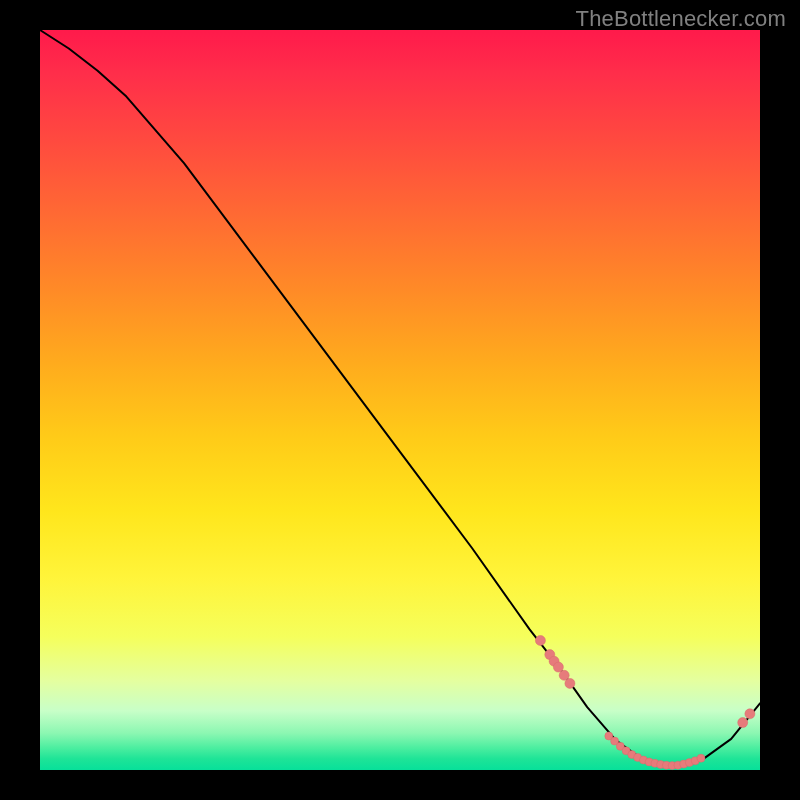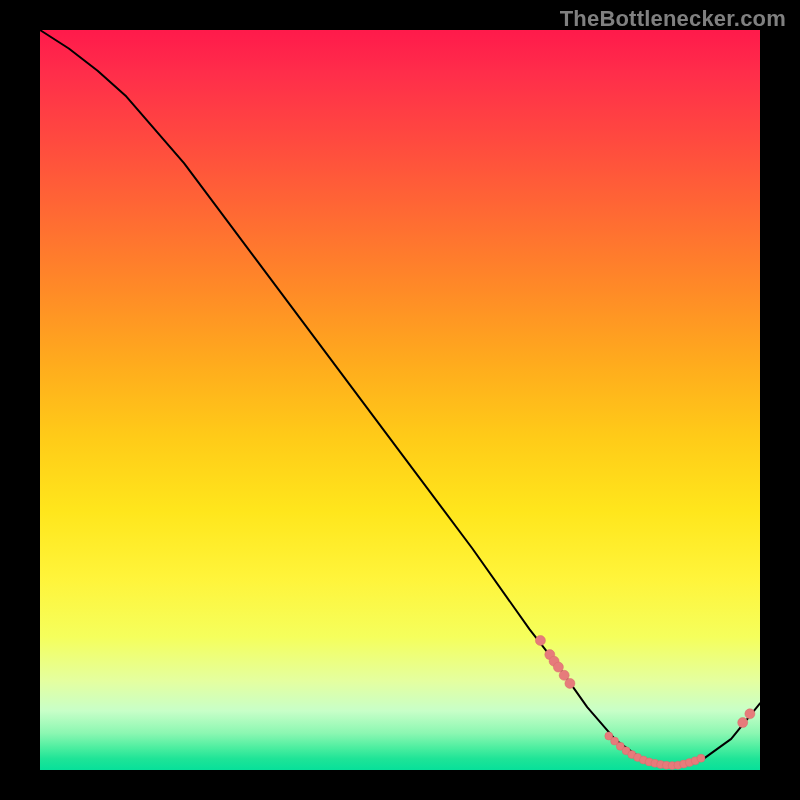--- a/index.html
+++ b/index.html
@@ -44,21 +44,21 @@
       #07e09a 100%
     );
   }
   .watermark {
     position: absolute;
     top: 6px;
     right: 14px;
     color: #808080;
     font-size: 22px;
     letter-spacing: 0.2px;
-    font-weight: 700;
+    font-weight: 400;
     user-select: none;
     margin-left: 40px;
   }
   svg {
     position: absolute;
     left: 0;
     top: 0;
   }
 </style>
 </head>

